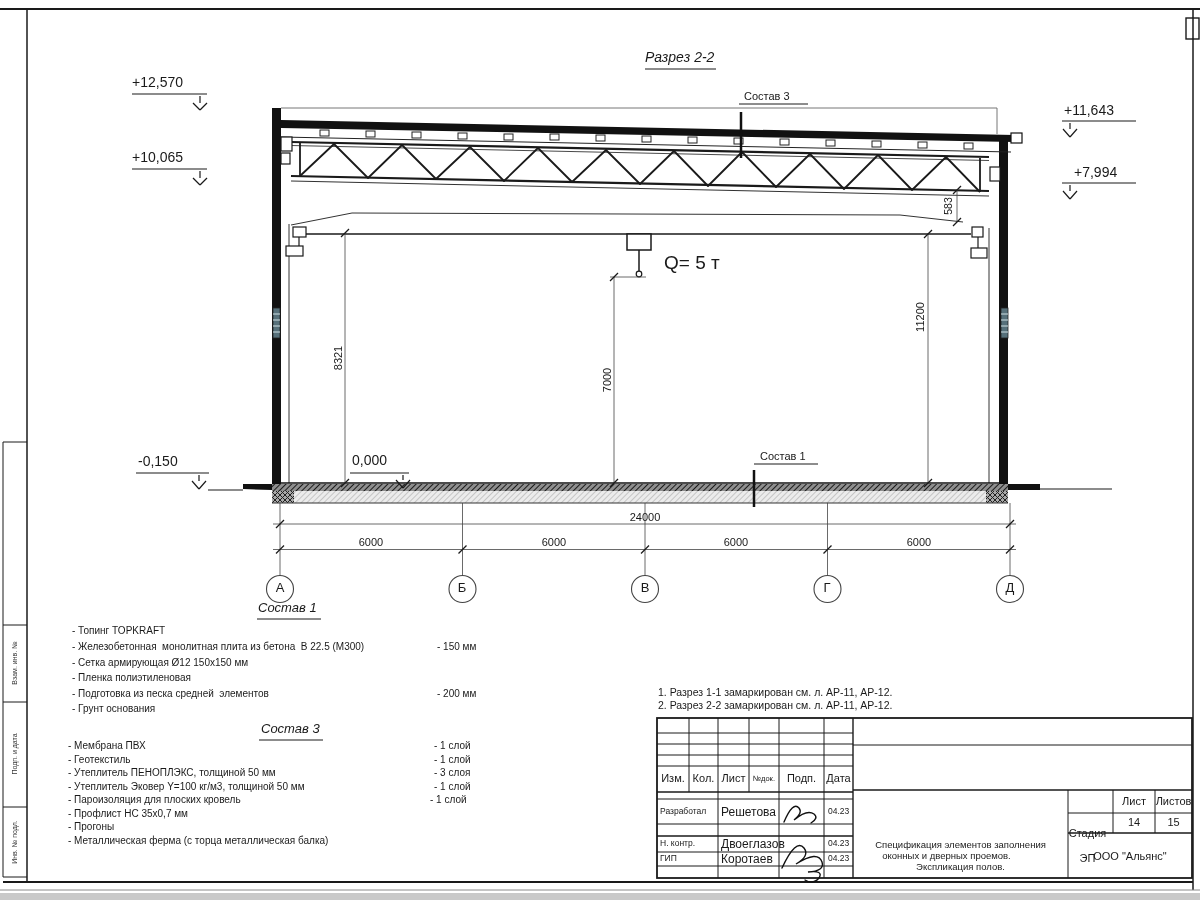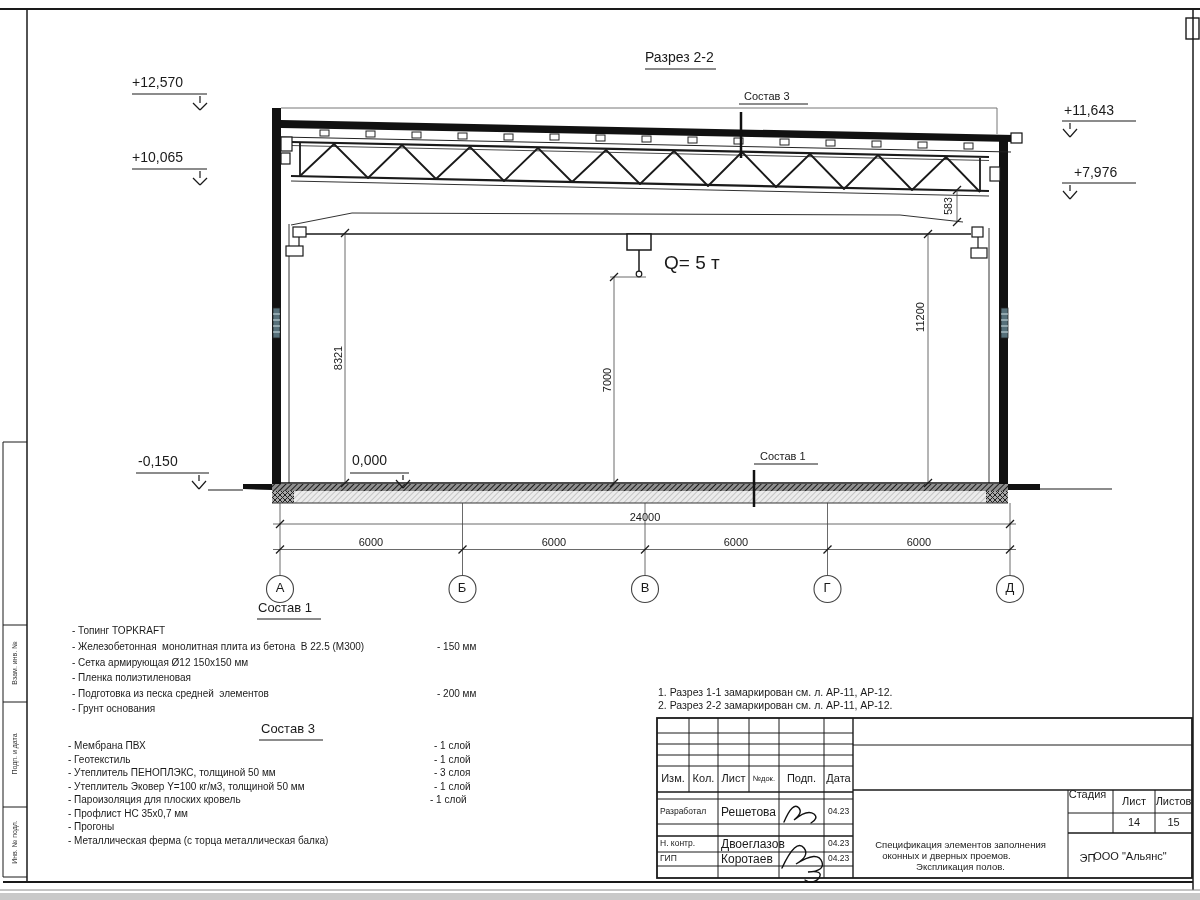--- a/index.html
+++ b/index.html
@@ -1,21 +1,21 @@
 <!DOCTYPE html>
 <html><head>
 <meta charset="utf-8">
 <style>
   html,body{margin:0;padding:0}
   body{width:1200px;height:900px;position:relative;background:#fff;
        font-family:"Liberation Sans",sans-serif;color:#1a1a1a;overflow:hidden}
   svg{position:absolute;left:0;top:0}
   .t{position:absolute;white-space:pre;line-height:1.12;color:#1a1a1a}
   .ctr{text-align:center}
-  .it{}
+  .it{font-style:italic}
   .rot{transform:translate(-50%,-50%) rotate(-90deg)}
   .s11{font-size:11px}.s10{font-size:10.5px}.s12{font-size:10px}
   .s13{font-size:13px}.s14{font-size:14px}.s19{font-size:19px}
   .tb{font-size:11px}.tbs{font-size:8.5px}.tbn{font-size:12px}
 </style>
 </head>
 <body>
 
 <svg width="1200" height="900" viewBox="0 0 1200 900">
   <defs>
@@ -262,21 +262,21 @@
   </g>
 </svg>
 
 <span class="t it s14" style="left:645px;top:50px;width:72px">Разрез 2-2</span>
 
 <span class="t s14" style="left:132px;top:75px">+12,570</span>
 <span class="t s14" style="left:132px;top:150px">+10,065</span>
 <span class="t s14" style="left:138px;top:454px">-0,150</span>
 <span class="t s14" style="left:352px;top:453px">0,000</span>
 <span class="t s14" style="left:1064px;top:103px">+11,643</span>
-<span class="t s14" style="left:1074px;top:165px">+7,976</span>
+<span class="t s14" style="left:1074px;top:165px">+7,994</span>
 
 <span class="t s19" style="left:664px;top:252px">Q= 5 т</span>
 
 <span class="t s11" style="left:744px;top:90px">Состав 3</span>
 <span class="t s11" style="left:760px;top:450px">Состав 1</span>
 
 <span class="t s11 ctr" style="left:615px;top:511px;width:60px">24000</span>
 <span class="t s11 ctr" style="left:341px;top:536px;width:60px">6000</span>
 <span class="t s11 ctr" style="left:524px;top:536px;width:60px">6000</span>
 <span class="t s11 ctr" style="left:706px;top:536px;width:60px">6000</span>
@@ -331,21 +331,21 @@
 <span class="t tbs" style="left:660px;top:807px">Разработал</span>
 <span class="t tbn" style="left:721px;top:806px">Решетова</span>
 <span class="t tbs" style="left:828px;top:807px">04.23</span>
 <span class="t tbs" style="left:660px;top:839px">Н. контр.</span>
 <span class="t tbn" style="left:721px;top:838px">Двоеглазов</span>
 <span class="t tbs" style="left:828px;top:839px">04.23</span>
 <span class="t tbs" style="left:660px;top:854px">ГИП</span>
 <span class="t tbn" style="left:721px;top:853px">Коротаев</span>
 <span class="t tbs" style="left:828px;top:854px">04.23</span>
 
-<span class="t tb ctr" style="left:1068px;top:788px;width:39px">Стадия</span>
+<span class="t tb ctr" style="left:1068px;top:827px;width:39px">Стадия</span>
 <span class="t tb ctr" style="left:1113px;top:795px;width:42px">Лист</span>
 <span class="t tb ctr" style="left:1155px;top:795px;width:37px">Листов</span>
 <span class="t s11 ctr" style="left:1068px;top:852px;width:39px">ЭП</span>
 <span class="t s11 ctr" style="left:1113px;top:816px;width:42px">14</span>
 <span class="t s11 ctr" style="left:1155px;top:816px;width:37px">15</span>
 
 <span class="t ctr" style="left:853px;top:840px;width:215px;font-size:9.5px">Спецификация элементов заполнения</span>
 <span class="t ctr" style="left:853px;top:851px;width:187px;font-size:9.5px">оконных и дверных проемов.</span>
 <span class="t ctr" style="left:853px;top:862px;width:215px;font-size:9.5px">Экспликация полов.</span>
 <span class="t s11 ctr" style="left:1068px;top:850px;width:124px">ООО "Альянс"</span>

